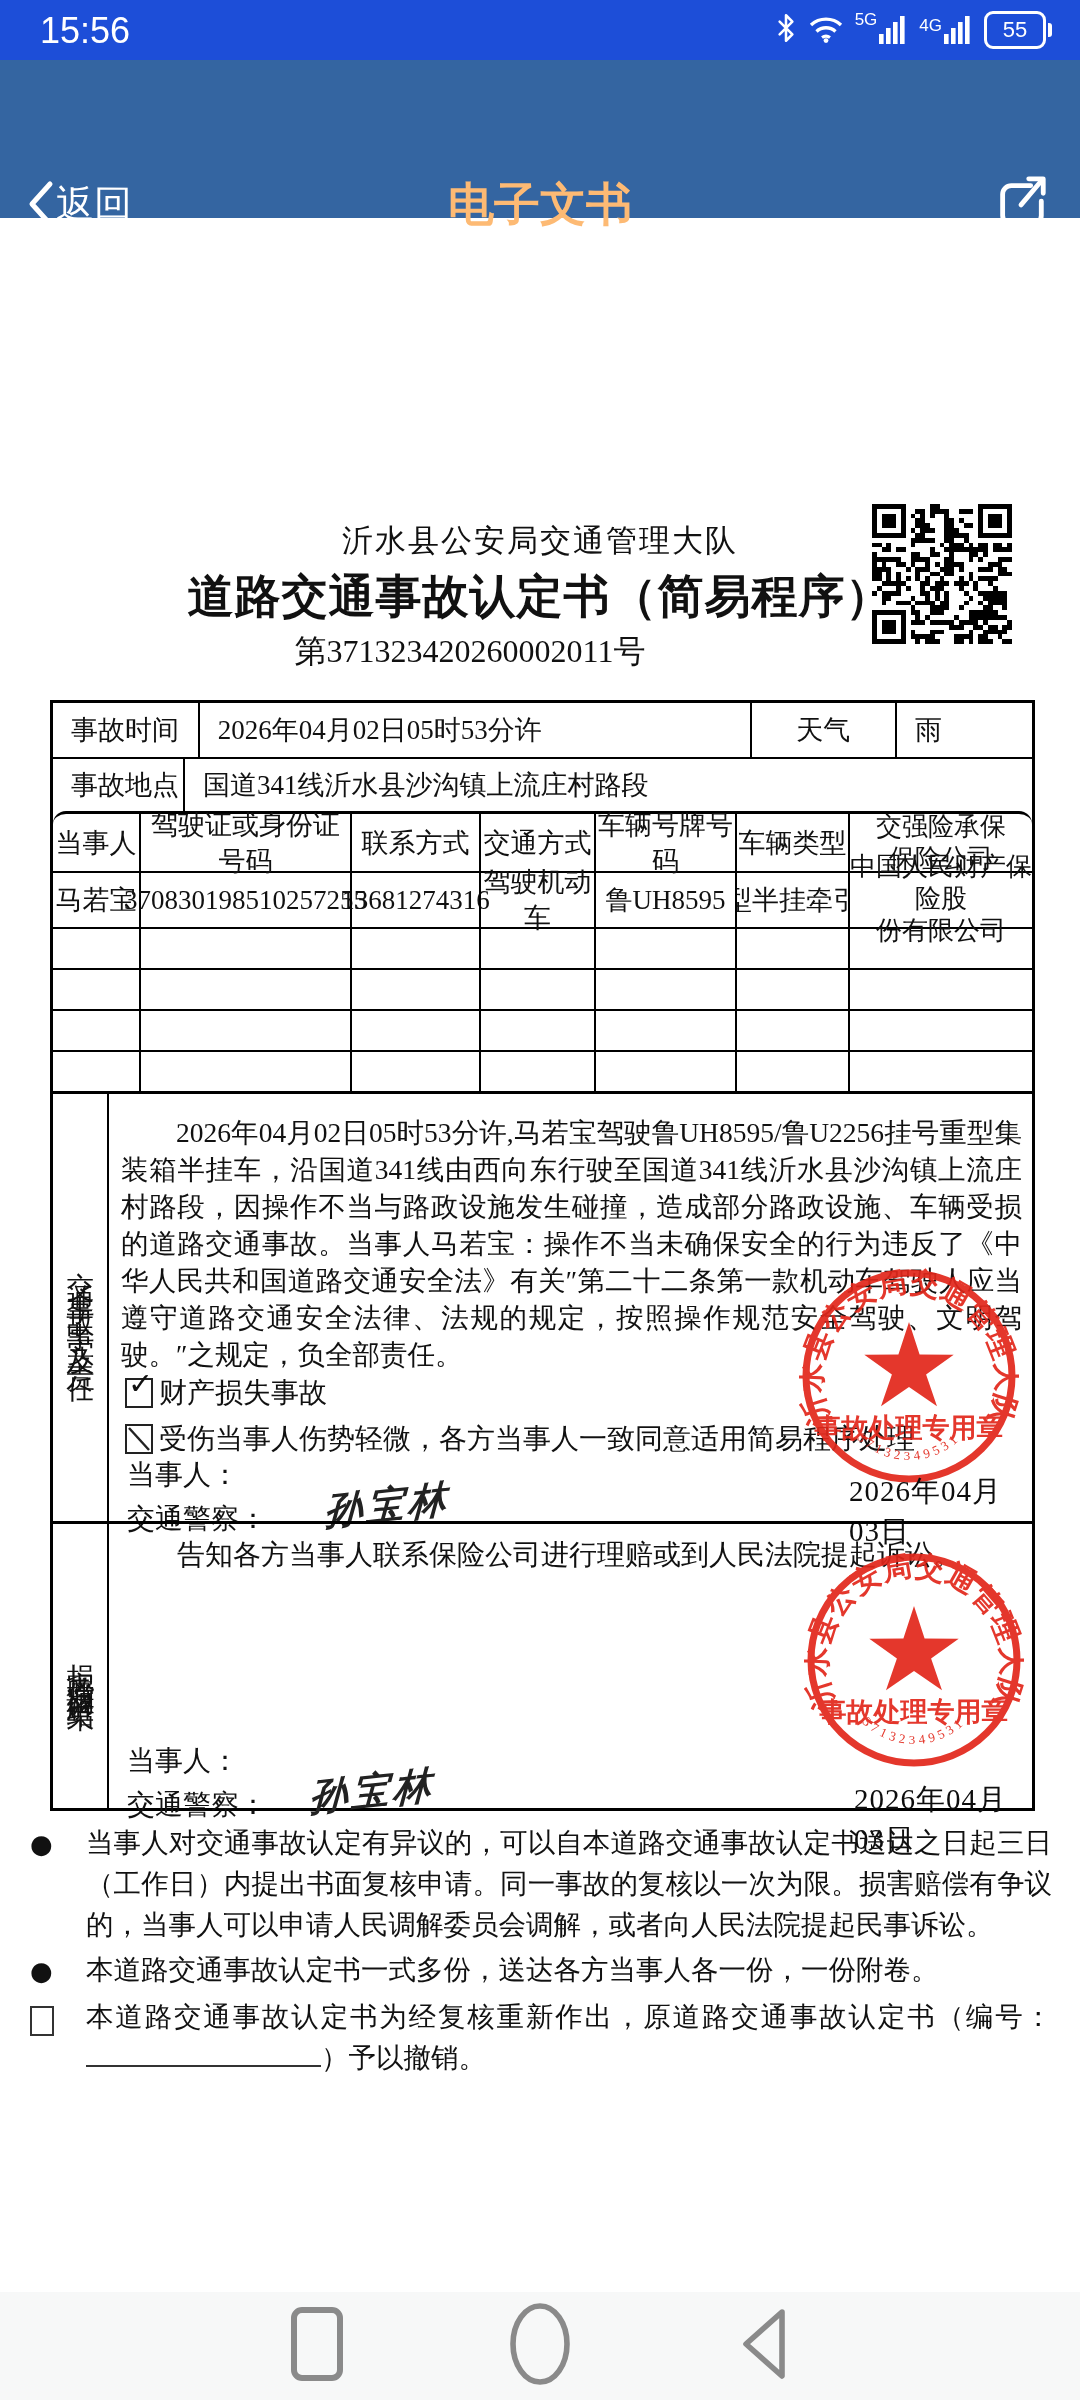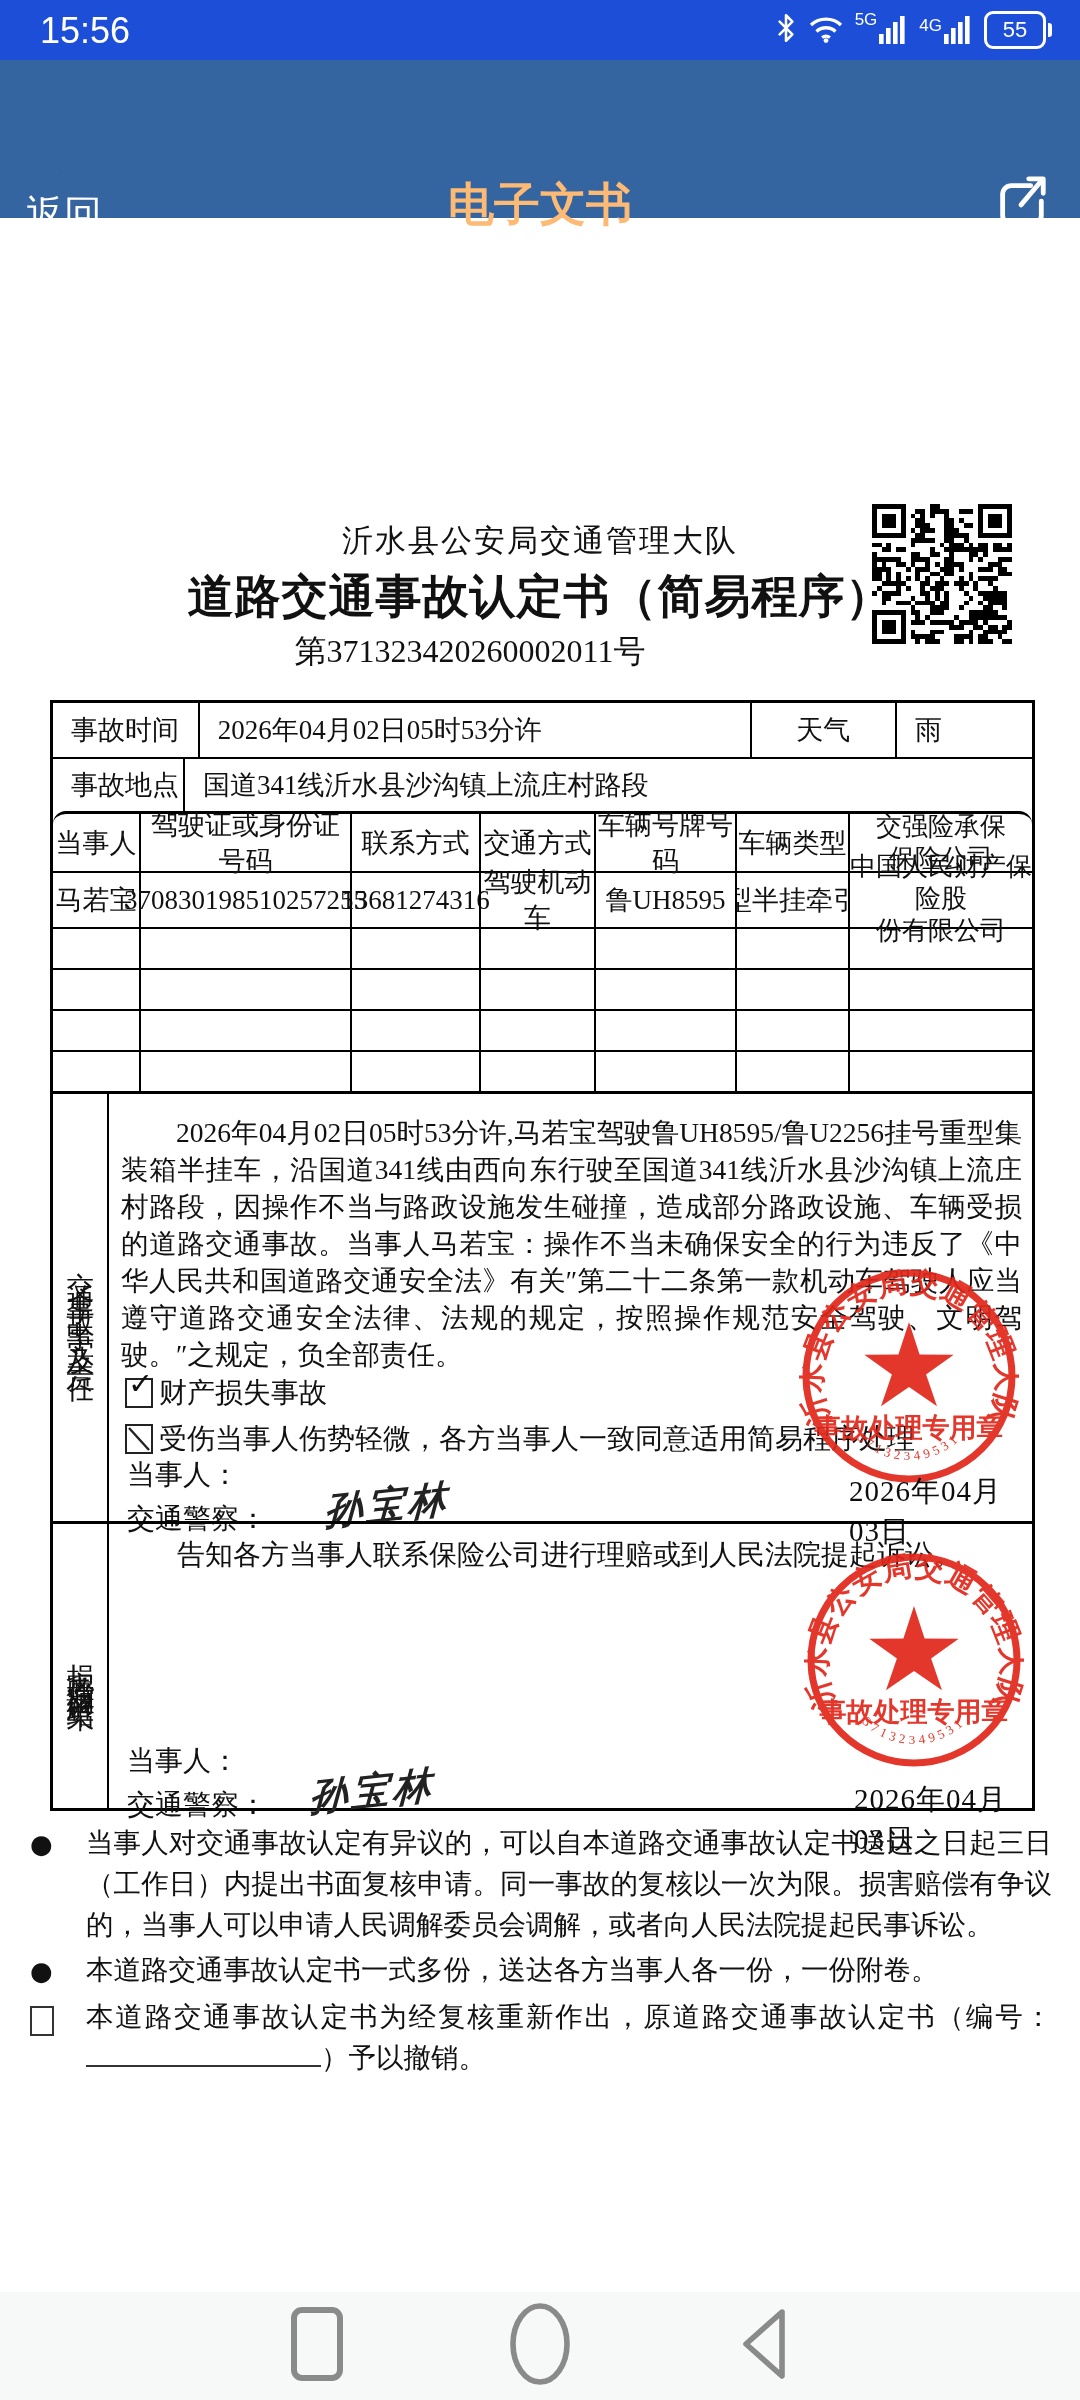--- a/index.html
+++ b/index.html
@@ -5,22 +5,22 @@
   html,body{margin:0;padding:0;background:#ddd;}
   .screen{position:relative;width:1080px;height:2400px;background:#fff;overflow:hidden;
     font-family:"Liberation Serif","DejaVu Serif",serif;color:#111;}
   
   .statusbar{position:absolute;left:0;top:0;width:1080px;height:60px;background:#1d4ed8;}
   .statusbar .time{position:absolute;left:40px;top:10px;color:#fff;font-size:36px;
     font-family:"Liberation Sans",sans-serif;}
   .sicons{position:absolute;right:28px;top:6px;height:48px;display:flex;align-items:center;gap:10px;color:#fff;}
   .appbar{position:absolute;left:0;top:60px;width:1080px;height:158px;background:#3465a1;}
   .appbar .row{position:absolute;left:0;top:108px;width:1080px;height:72px;display:flex;align-items:center;}
-  .back{position:absolute;left:26px;top:0;display:flex;align-items:center;gap:20px;color:#fff;
-    font-size:38px;font-family:"Liberation Sans",sans-serif;height:72px;flex-direction:column;}
+  .back{position:absolute;left:26px;top:0;display:flex;align-items:center;gap:0;color:#fff;
+    font-size:38px;font-family:"Liberation Sans",sans-serif;height:72px;}
   .appTitle{position:absolute;left:0;width:1080px;text-align:center;color:#fdba74;font-size:46px;
     font-weight:bold;font-family:"Liberation Sans",sans-serif;line-height:72px;}
   .share{position:absolute;right:30px;top:4px;}
   
   .agency{position:absolute;left:0;top:520px;width:1080px;text-align:center;font-size:31px;letter-spacing:2px;}
   .docTitle{position:absolute;left:0;top:566px;width:1080px;text-align:center;font-size:46px;font-weight:bold;letter-spacing:1px;}
   .docNum{position:absolute;left:0;top:630px;width:940px;text-align:center;font-size:32px;}
   .qr{position:absolute;left:872px;top:504px;width:140px;height:140px;}
   
   .dtable{position:absolute;left:50px;top:700px;width:985px;border:3px solid #000;box-sizing:border-box;

